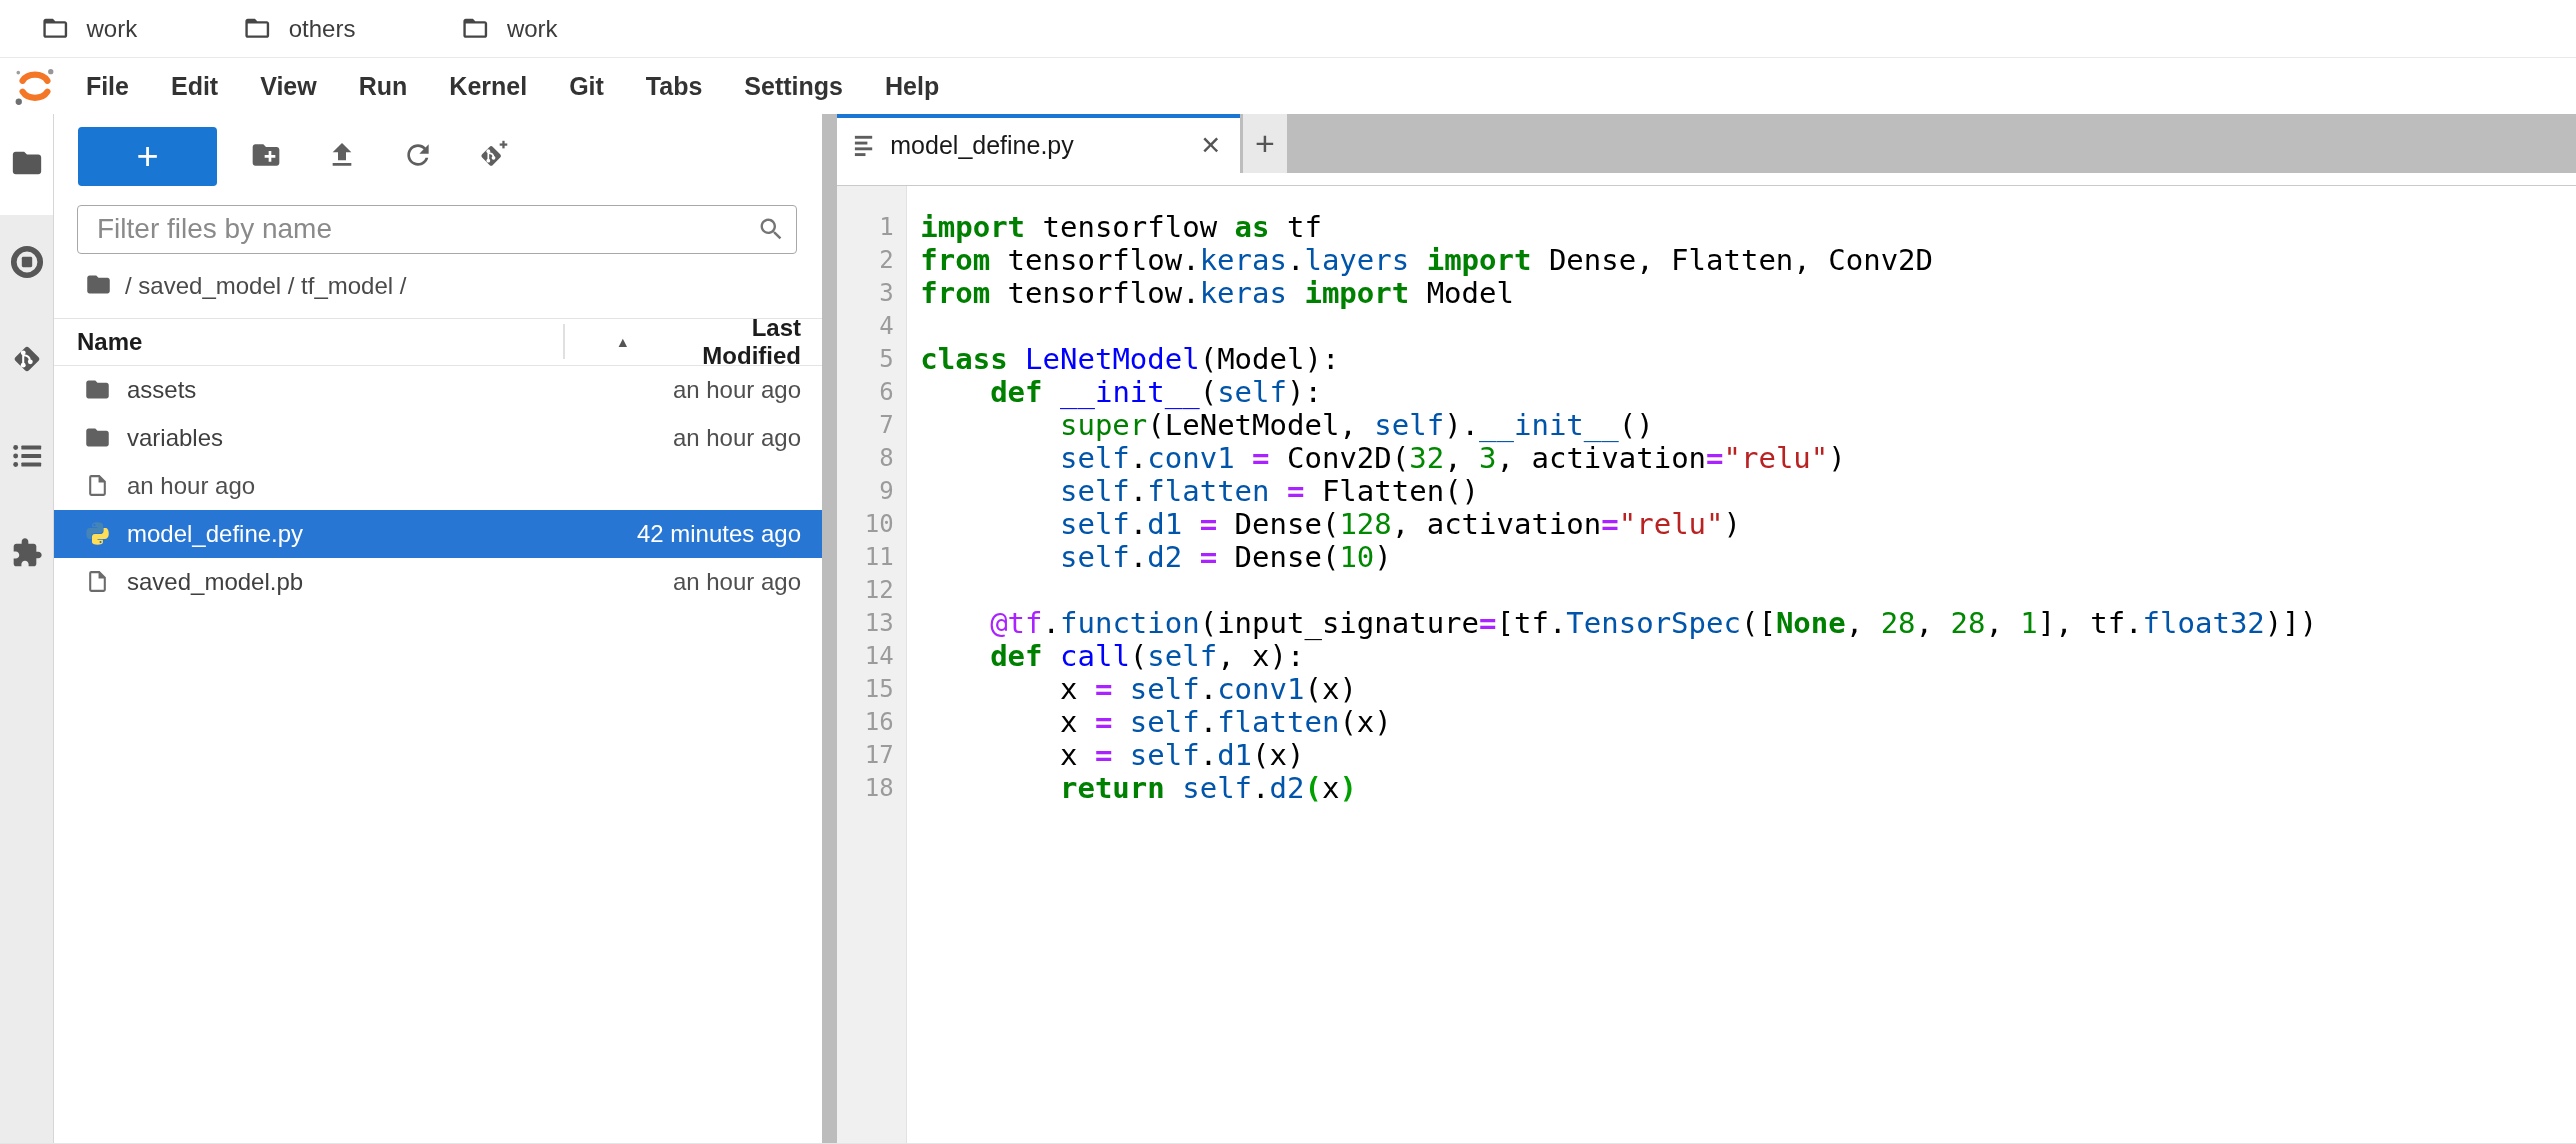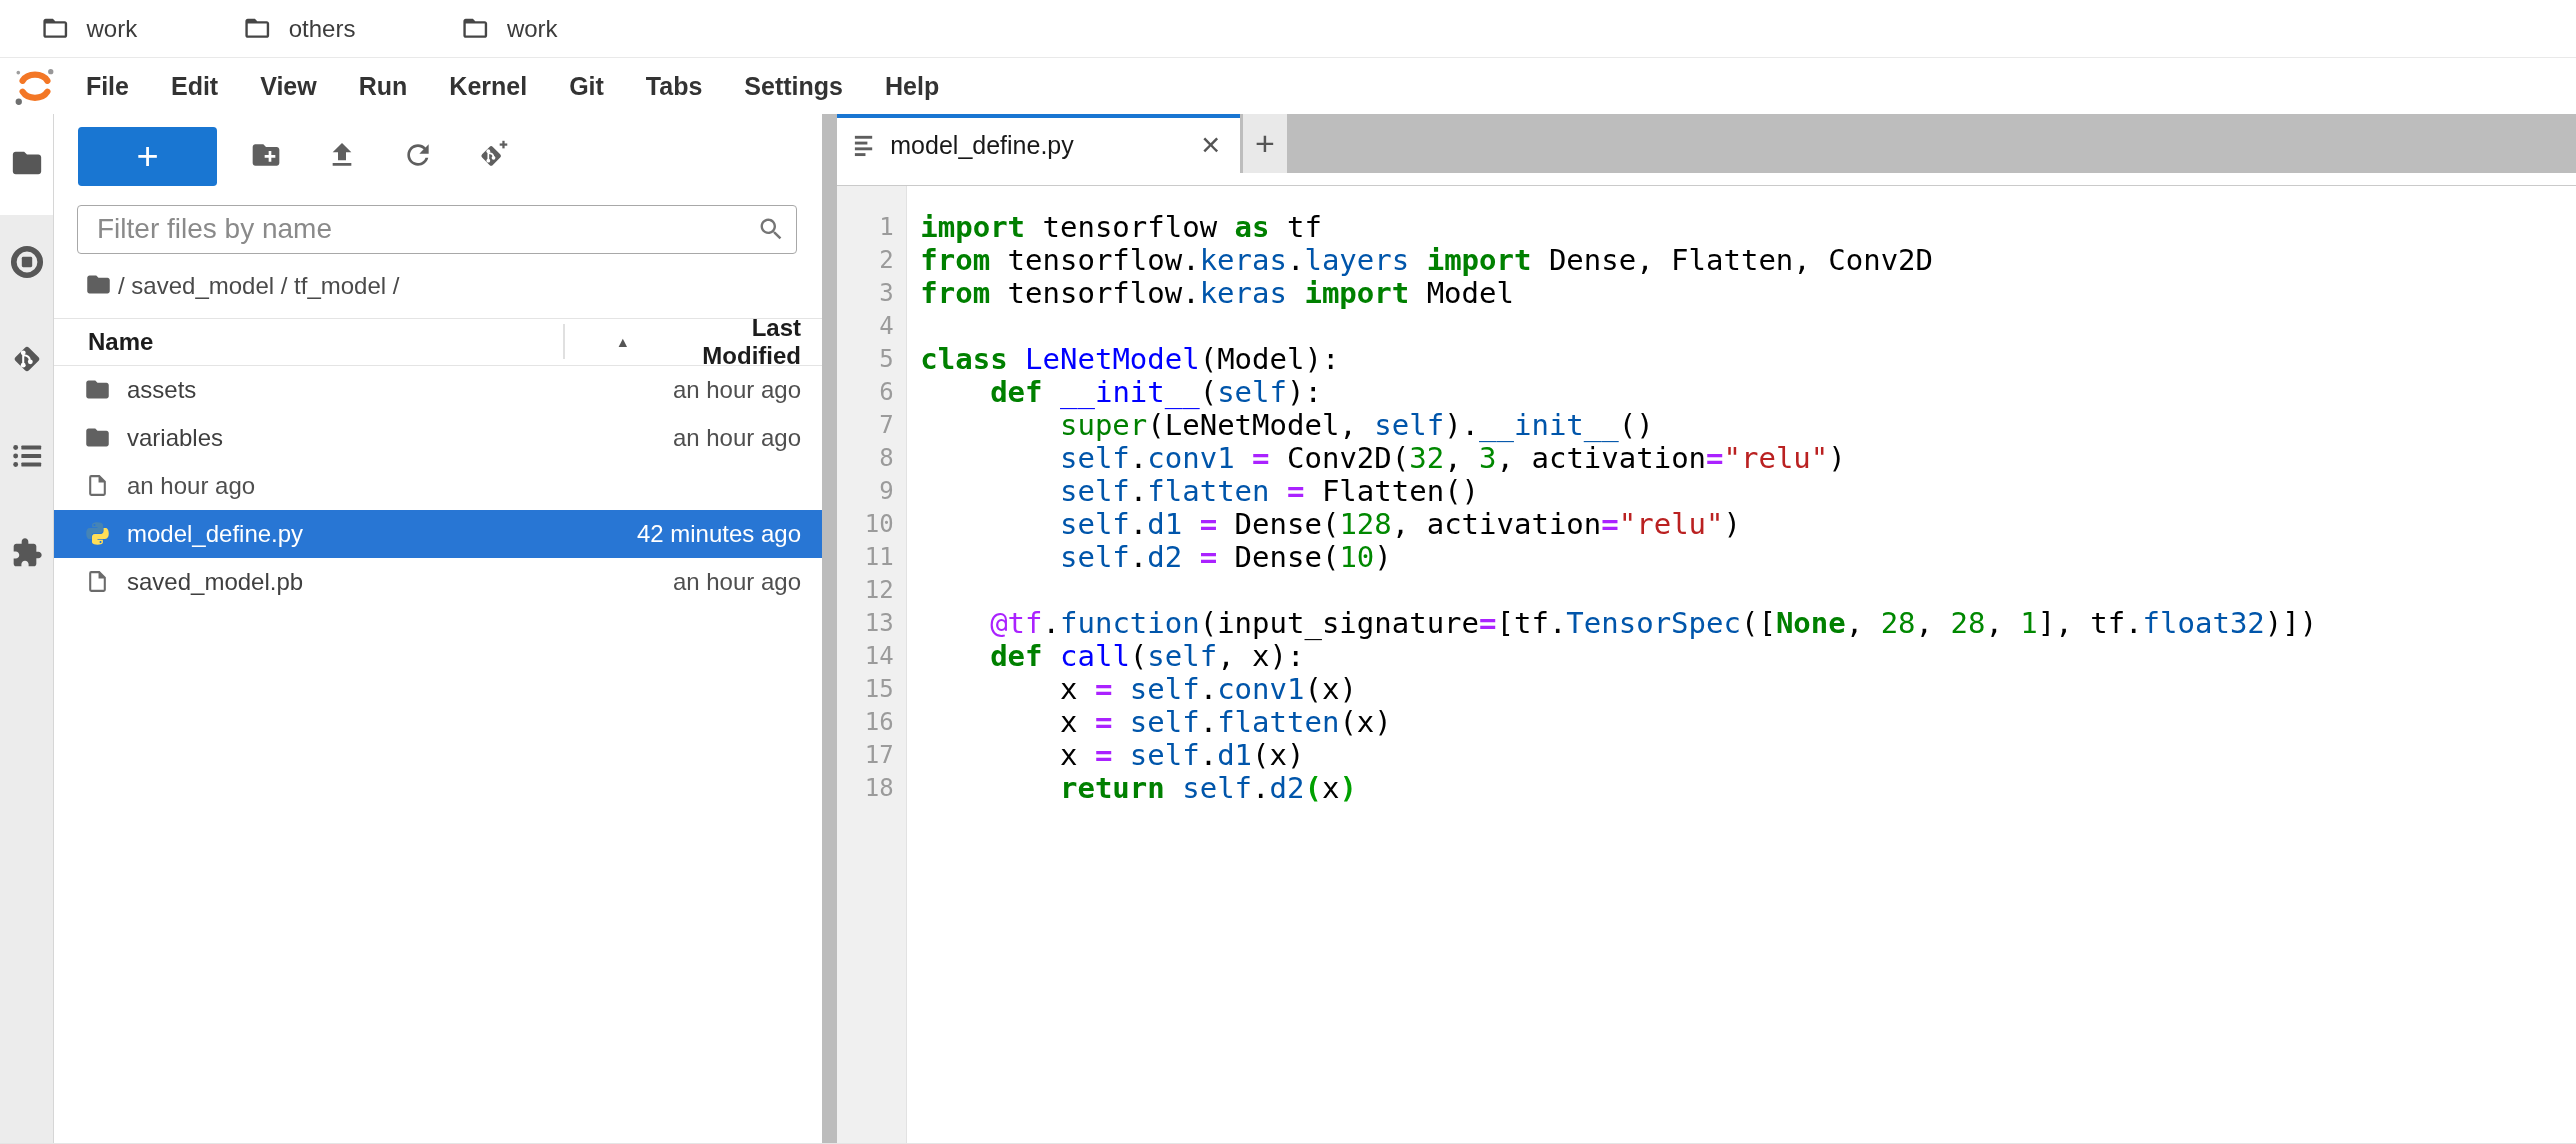--- a/index.html
+++ b/index.html
@@ -36,26 +36,26 @@
                 margin-right:11.4px;line-height:1;}
   .tool-btn{width:76px;height:59px;display:flex;align-items:center;justify-content:center;background:none;border:none;}
 
   .fb-filter{position:relative;margin:6.7px 23px 0 23px;}
   .fb-filter input{width:720px;height:49px;box-sizing:border-box;border:1.9px solid #a8a8a8;border-radius:4px;
                    font-size:28px;padding:0 53px 0 19px;color:#444;outline:none;
                    font-family:"Liberation Sans",sans-serif;}
   .fb-filter input::placeholder{color:#8a8a8a;}
   .fb-filter .search-ic{position:absolute;right:13.3px;top:10.5px;}
 
-  .fb-breadcrumb{margin:15px 0 0 31px;display:flex;align-items:center;gap:6px;height:34px;}
+  .fb-breadcrumb{margin:15px 0 0 31px;display:flex;align-items:center;gap:13px;height:34px;}
   .fb-breadcrumb .crumb-text{font-size:24px;color:#4a4a4a;}
 
   .fb-header{margin-top:15px;height:46px;border-top:1.9px solid #e4e4e4;border-bottom:1.9px solid #e4e4e4;
              display:flex;align-items:center;position:relative;box-sizing:content-box;}
-  .col-name{width:606px;display:flex;align-items:center;box-sizing:border-box;padding-left:34px;justify-content:center;}
+  .col-name{width:606px;display:flex;align-items:center;box-sizing:border-box;padding-left:23px;justify-content:center;}
   .col-name .col-label{font-size:24px;font-weight:600;color:#1c1c1c;flex:1;}
   .sort-ind{font-size:14.3px;color:#555;margin-right:30px;}
   .col-sep{position:absolute;left:509px;top:5.7px;bottom:5.7px;width:1.9px;background:#e0e0e0;}
   .col-modified{flex:1;text-align:right;padding-right:21px;font-size:24px;font-weight:600;color:#1c1c1c;}
 
   .file-rows{display:flex;flex-direction:column;}
   .file-row{height:48px;display:flex;align-items:center;padding-left:29.5px;cursor:default;}
   .file-row .file-icon{width:28.5px;display:flex;justify-content:center;margin-right:15px;}
   .file-row .file-name{flex:1;font-size:24px;color:#3f3f3f;}
   .file-row .file-modified{text-align:right;padding-right:21px;font-size:24px;color:#4f4f4f;}

